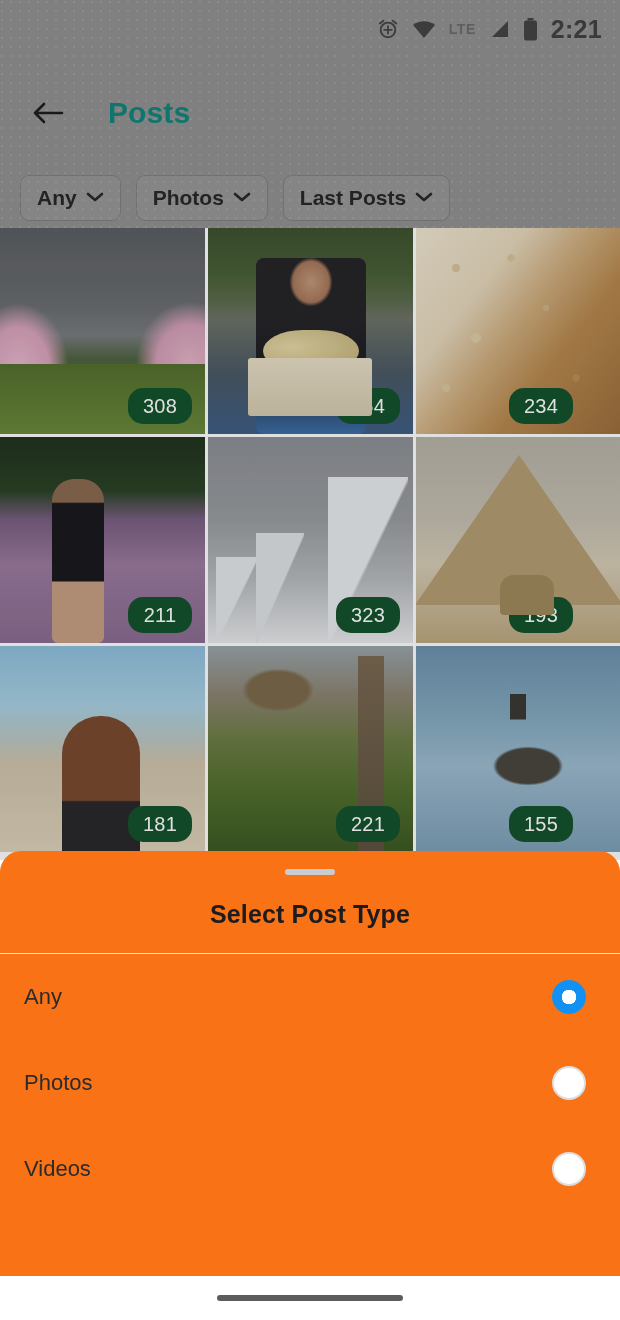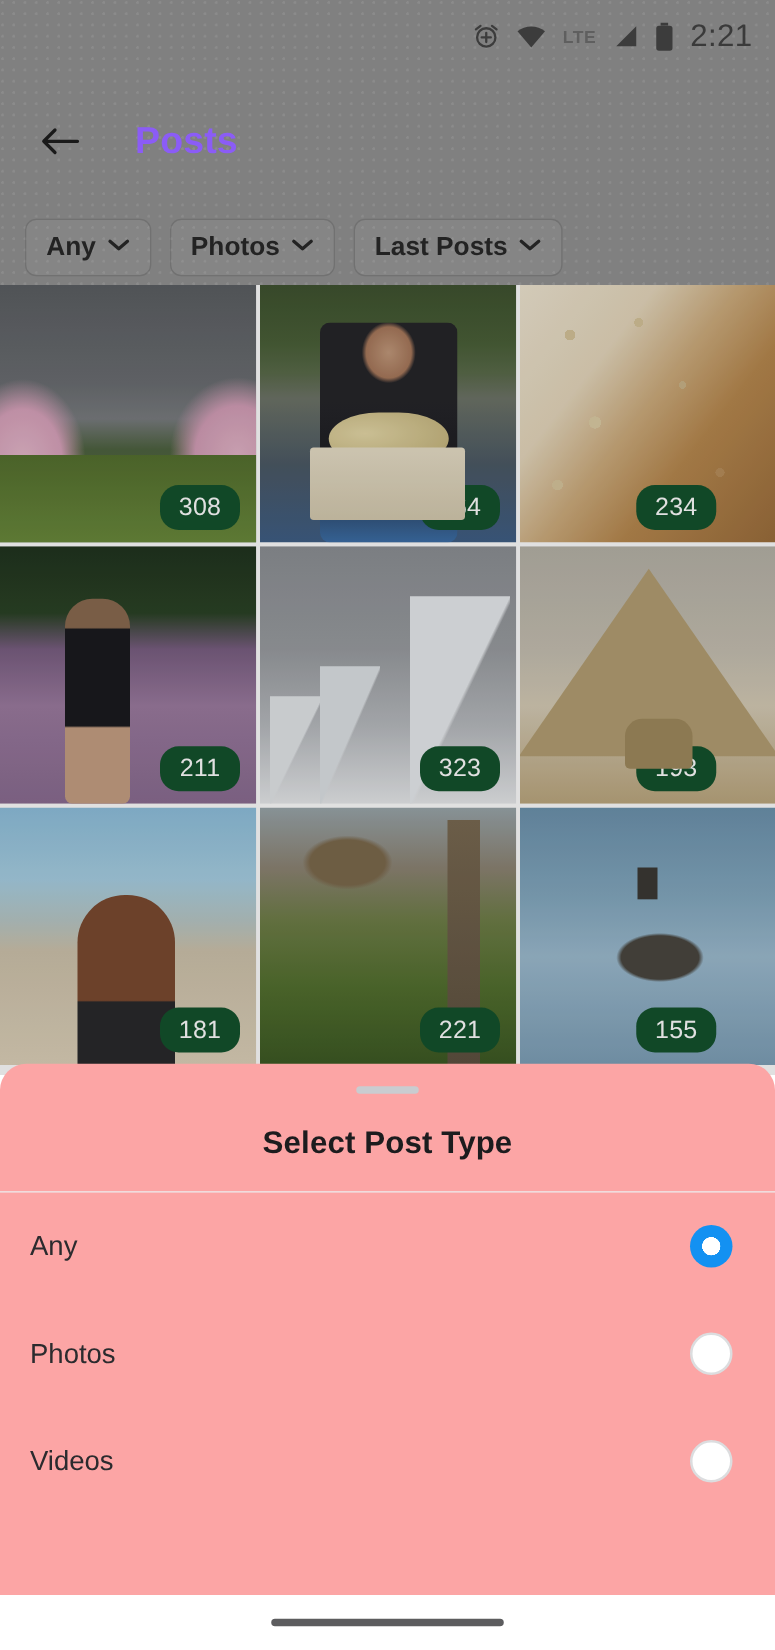--- a/index.html
+++ b/index.html
@@ -60,32 +60,32 @@
 
   
   #statusbar {
     position:absolute; left:0; top:0; width:620px; height:58px;
     display:flex; align-items:center; justify-content:flex-end;
     padding-right:18px; gap:13px;
     z-index:7;
     color:#3c3c3c;
   }
   #statusbar .sicon { display:flex; align-items:center; }
-  #status-time { font-size:25px; font-weight:400; color:#3a3a3a; letter-spacing:.3px; }
+  #status-time { font-size:25px; font-weight:700; color:#3a3a3a; letter-spacing:.3px; }
   #lte-label { font-size:14px; font-weight:700; color:#5f5f5f; letter-spacing:.5px; }
 
   
   #header {
     position:absolute; left:0; top:58px; width:620px; height:110px;
     display:flex; align-items:center;
     padding-left:26px; gap:38px;
     z-index:7;
   }
   #back-btn { width:44px; height:44px; display:flex; align-items:center; justify-content:center; }
-  #page-title { font-size:30px; font-weight:700; color:#8b5cf6; letter-spacing:.1px; }
+  #page-title { font-size:30px; font-weight:700; color:#0f766e; letter-spacing:.1px; }
 
   
   #chips {
     position:absolute; left:0; top:172px; width:620px; height:52px;
     display:flex; align-items:center; gap:15px;
     padding-left:20px;
     z-index:7;
   }
   .chip {
     height:46px;
@@ -93,21 +93,21 @@
     border-radius:9px;
     background:rgba(255,255,255,.04);
     display:flex; align-items:center; gap:9px;
     padding:0 16px;
   }
   .chip-label { font-size:21px; font-weight:700; color:#232323; }
 
   
   #sheet {
     position:absolute; left:0; top:851px; width:620px; height:469px;
-    background:#fca5a5;
+    background:#f97316;
     border-radius:21px 21px 0 0;
     z-index:20;
   }
   #drag-handle {
     width:50px; height:6px; border-radius:3px;
     background:#c9ccd0;
     margin:18px auto 0;
   }
   #sheet-title {
     text-align:center;

